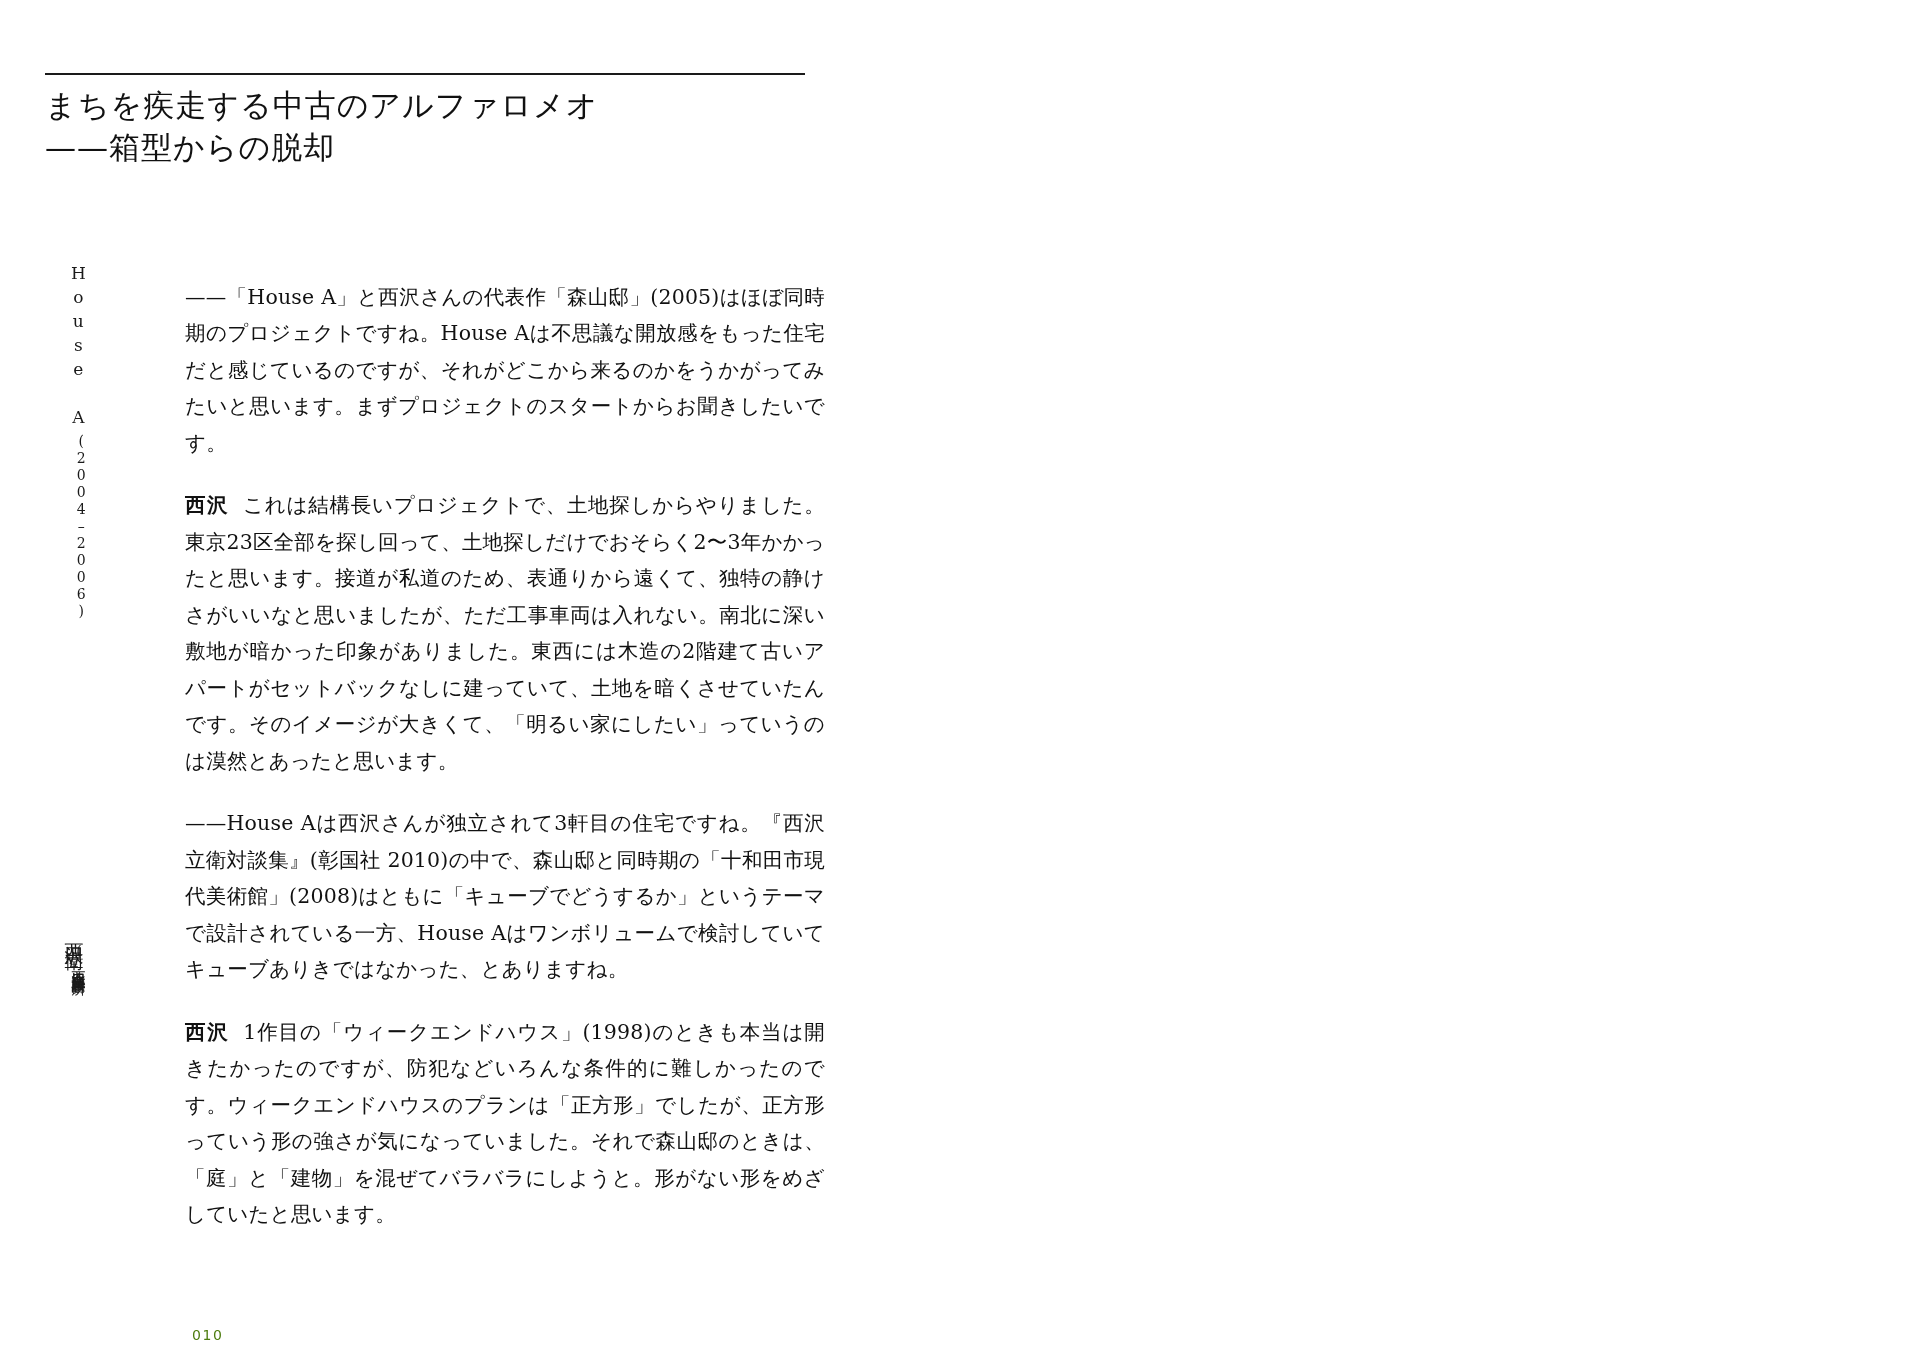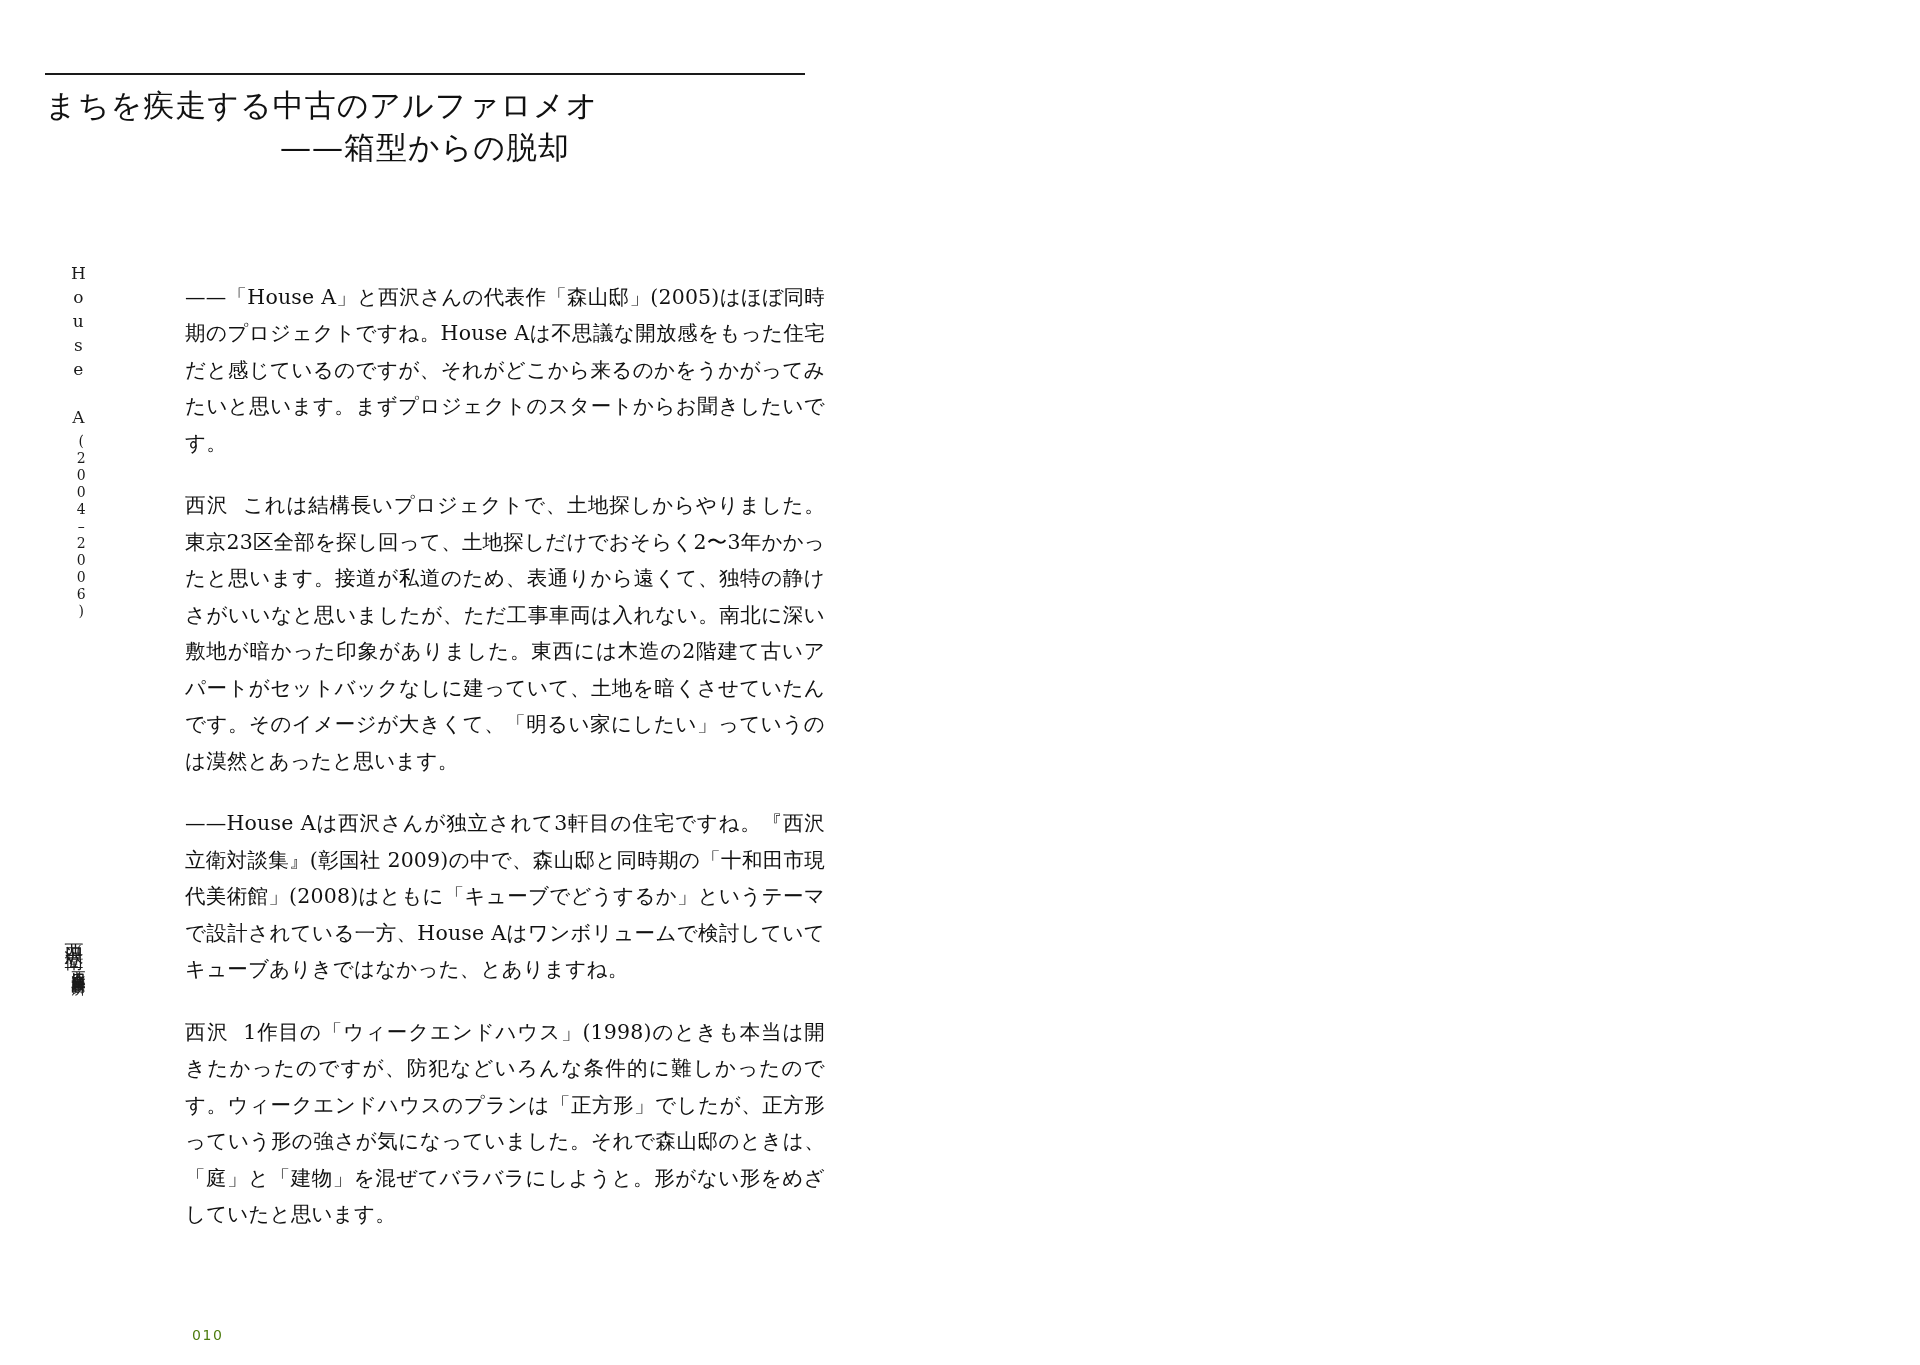--- a/index.html
+++ b/index.html
@@ -53,21 +53,20 @@
     line-height: 1.35;
     font-weight: 500;
     font-family: "DejaVu Serif", serif;
   }
   .title-line2 {
     font-size: 31px;
     letter-spacing: 1px;
     line-height: 1.35;
     font-weight: 500;
     font-family: "DejaVu Serif", serif;
-    text-align: center;
   }
 
   
   .vlabel {
     position: absolute;
     writing-mode: vertical-rl;
     text-orientation: upright;
     font-family: "DejaVu Serif", serif;
     color: #1a1a1a;
     letter-spacing: 2px;
@@ -121,21 +120,21 @@
   p.para {
     font-family: "DejaVu Serif", serif;
     font-size: 20.5px;
     line-height: 1.78;
     margin: 0 0 26px 0;
     text-align: justify;
     letter-spacing: 0.2px;
   }
   p.para:last-child { margin-bottom: 0; }
   .speaker {
-    font-weight: normal;
+    font-weight: bold;
     margin-right: 14px;
     letter-spacing: 1px;
   }
 
   
   .folio {
     position: absolute;
     bottom: 50px;
     font-family: "DejaVu Sans", sans-serif;
     font-size: 14px;
@@ -177,21 +176,21 @@
     </div>
 
     <div class="col-left">
       <p class="para">
         <span>——「House A」と西沢さんの代表作「森山邸」(2005)はほぼ同時期のプロジェクトですね。House Aは不思議な開放感をもった住宅だと感じているのですが、それがどこから来るのかをうかがってみたいと思います。まずプロジェクトのスタートからお聞きしたいです。</span>
       </p>
       <p class="para">
         <span class="speaker">西沢</span><span>これは結構長いプロジェクトで、土地探しからやりました。東京23区全部を探し回って、土地探しだけでおそらく2〜3年かかったと思います。接道が私道のため、表通りから遠くて、独特の静けさがいいなと思いましたが、ただ工事車両は入れない。南北に深い敷地が暗かった印象がありました。東西には木造の2階建て古いアパートがセットバックなしに建っていて、土地を暗くさせていたんです。そのイメージが大きくて、「明るい家にしたい」っていうのは漠然とあったと思います。</span>
       </p>
       <p class="para">
-        <span>——House Aは西沢さんが独立されて3軒目の住宅ですね。『西沢立衛対談集』(彰国社 2009)の中で、森山邸と同時期の「十和田市現代美術館」(2008)はともに「キューブでどうするか」というテーマで設計されている一方、House Aはワンボリュームで検討していてキューブありきではなかった、とありますね。</span>
+        <span>——House Aは西沢さんが独立されて3軒目の住宅ですね。『西沢立衛対談集』(彰国社 2010)の中で、森山邸と同時期の「十和田市現代美術館」(2008)はともに「キューブでどうするか」というテーマで設計されている一方、House Aはワンボリュームで検討していてキューブありきではなかった、とありますね。</span>
       </p>
       <p class="para">
         <span class="speaker">西沢</span><span>1作目の「ウィークエンドハウス」(1998)のときも本当は開きたかったのですが、防犯などいろんな条件的に難しかったのです。ウィークエンドハウスのプランは「正方形」でしたが、正方形っていう形の強さが気になっていました。それで森山邸のときは、「庭」と「建物」を混ぜてバラバラにしようと。形がない形をめざしていたと思います。</span>
       </p>
     </div>
 
     <div class="folio folio-left">010</div>
   </div>
 
   <div class="gutter"></div>

